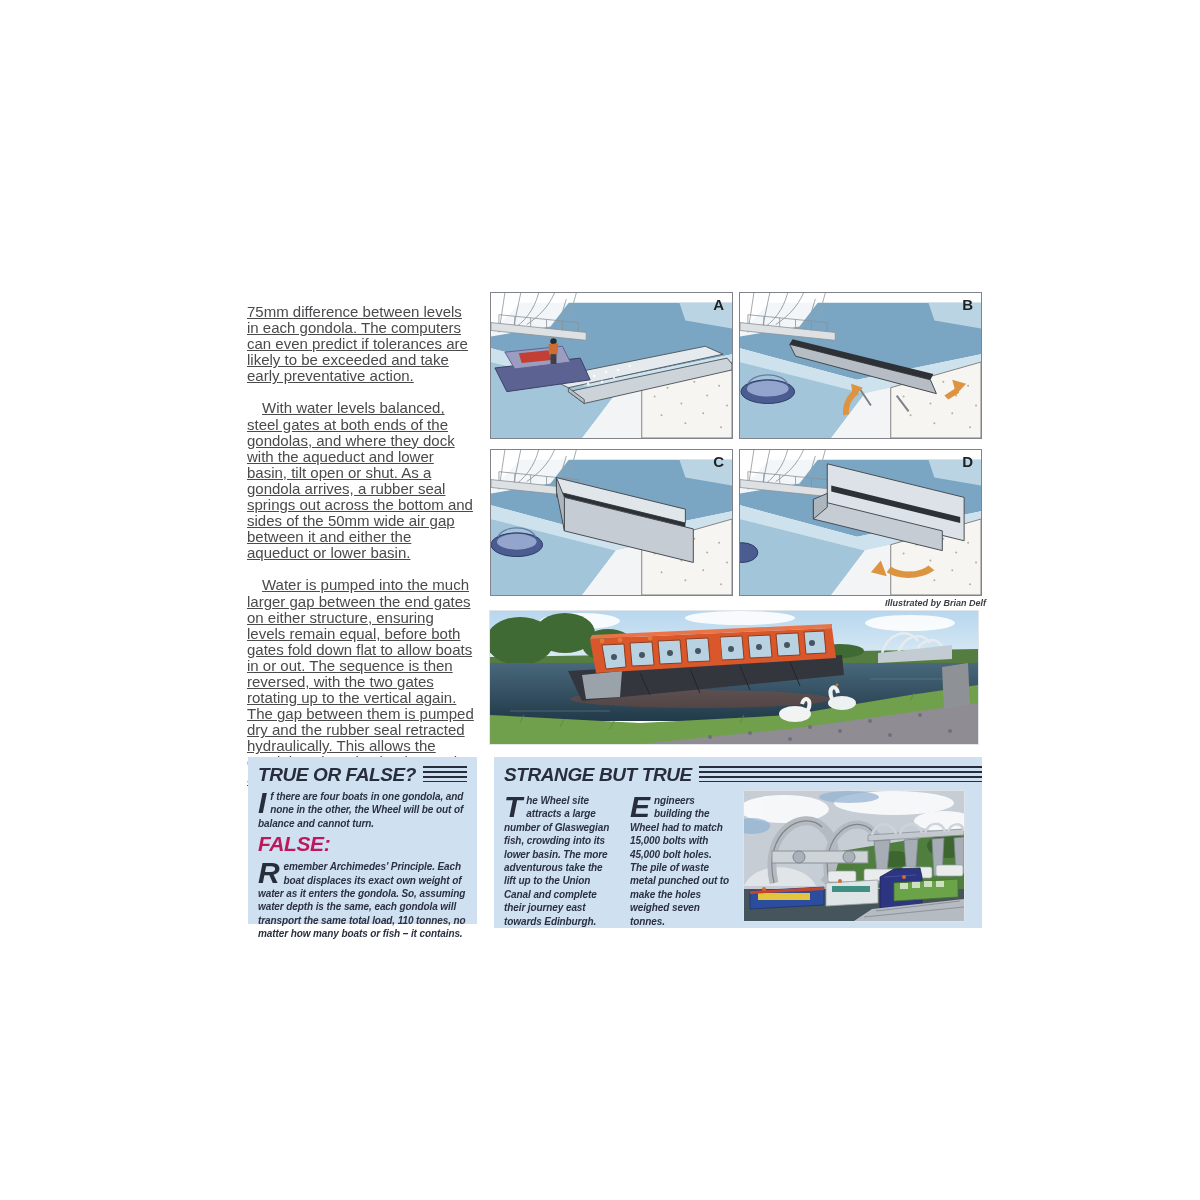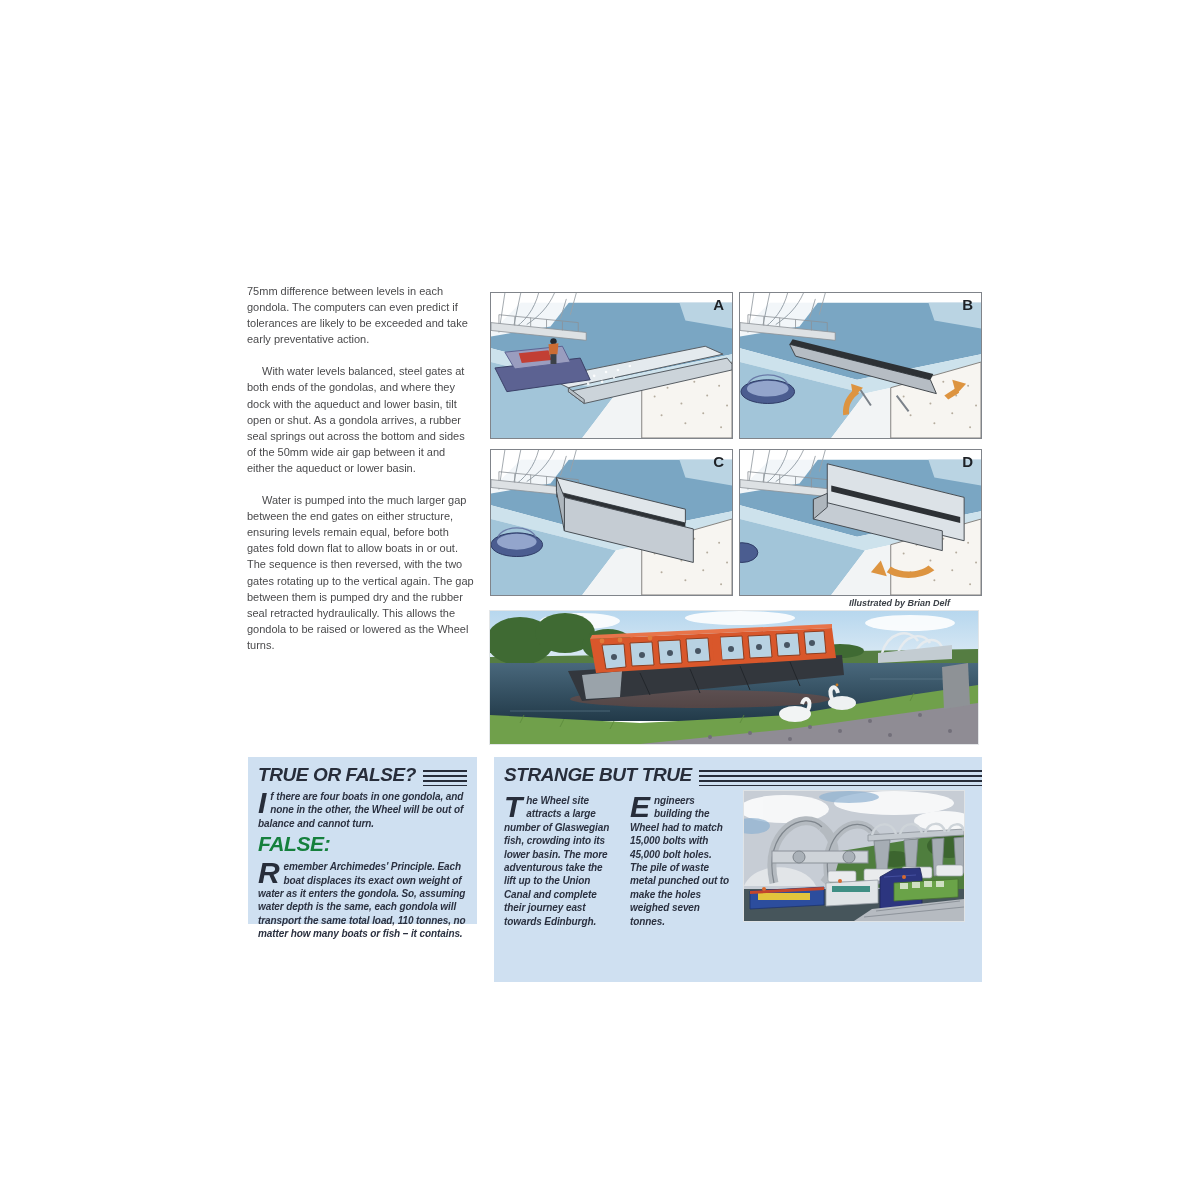--- a/index.html
+++ b/index.html
@@ -2,80 +2,80 @@
 <html><head>
 <meta charset="utf-8">
 <style>
   html,body{margin:0;padding:0;}
   body{
     width:1200px;height:1200px;position:relative;background:#ffffff;
     font-family:"Liberation Sans", sans-serif;overflow:hidden;
   }
   
   .article{
-    position:absolute;left:247px;top:283px;width:228px;
-    color:#4a4a4c;font-size:11px;line-height:16.1px;
+    position:absolute;left:247px;top:304px;width:228px;
+    color:#4a4a4c;font-size:15px;line-height:16.1px;text-decoration:underline;
   }
   .article p{margin:0 0 16px 0;}
   .article p.indent{text-indent:15px;}
 
   
   .diagrams{
     position:absolute;left:490px;top:292px;width:492px;
     display:grid;grid-template-columns:243px 243px;grid-template-rows:147px 147px;
     column-gap:6px;row-gap:10px;
   }
   .panel{
     position:relative;margin:0;box-sizing:border-box;
     border:1px solid #80848a;background:#fff;overflow:hidden;
   }
   .panel svg{display:block;width:100%;height:100%;}
   .panel-label{
     position:absolute;top:3px;right:8px;font-weight:bold;font-size:15px;color:#1d2126;
   }
   .credit{
-    position:absolute;left:462px;top:598px;width:488px;text-align:right;
+    position:absolute;left:498px;top:598px;width:488px;text-align:right;
     font-size:9px;font-style:italic;font-weight:bold;color:#3b4047;
   }
 
   
   .photo-main{
     position:absolute;left:490px;top:611px;width:488px;height:133px;margin:0;
     outline:1px solid #e3e6e8;
   }
   .photo-main svg{display:block;width:100%;height:100%;}
   .photo-wheel{width:220px;height:130px;margin:1px 0 0 0;flex:none;outline:1px solid #dfe3e6;}
   .photo-wheel svg{display:block;width:100%;height:100%;}
 
   
   .box{
     position:absolute;background:#cfe0f1;color:#272d3a;box-sizing:border-box;
   }
   .box-tf{left:248px;top:757px;width:229px;height:167px;padding:7px 10px 6px 10px;}
-  .box-sbt{left:494px;top:757px;width:488px;height:225px;padding:7px 0 6px 10px;}
-  .box-head{display:flex;align-items:flex-end;gap:7px;}
+  .box-sbt{left:494px;top:757px;width:488px;height:171px;padding:7px 0 6px 10px;}
+  .box-head{display:flex;align-items:flex-start;gap:7px;}
   .box-title{
     margin:0;font-style:italic;font-weight:bold;font-size:19px;
     letter-spacing:-0.4px;white-space:nowrap;color:#272d3a;
   }
   .rules{
     flex:1;height:16px;margin-top:2px;
     background:repeating-linear-gradient(to bottom,#272d3a 0 2.4px,transparent 2.4px 4.9px);
   }
   .bold-copy{
     font-weight:bold;font-style:italic;font-size:10px;line-height:13.4px;
     margin:4px 0 0 0;color:#2b3140;letter-spacing:-0.1px;
   }
   .dropcap{
     float:left;font-size:30px;line-height:24px;font-weight:bold;font-style:italic;
     margin:1px 4px 0 0;color:#272d3a;
   }
   .verdict{
     margin:2px 0 0 0;font-weight:bold;font-style:italic;font-size:21px;
-    letter-spacing:-0.4px;color:#15803d;
+    letter-spacing:-0.4px;color:#be185d;
   }
   .sbt-body{display:flex;gap:14px;margin-top:4px;}
   .sbt-col1{width:112px;flex:none;}
   .sbt-col2{width:100px;flex:none;}
 </style>
 </head>
 <body>
 
 <section class="article">
   <p>75mm difference between levels in each gondola. The computers can even predict if tolerances are likely to be exceeded and take early preventative action.</p>

